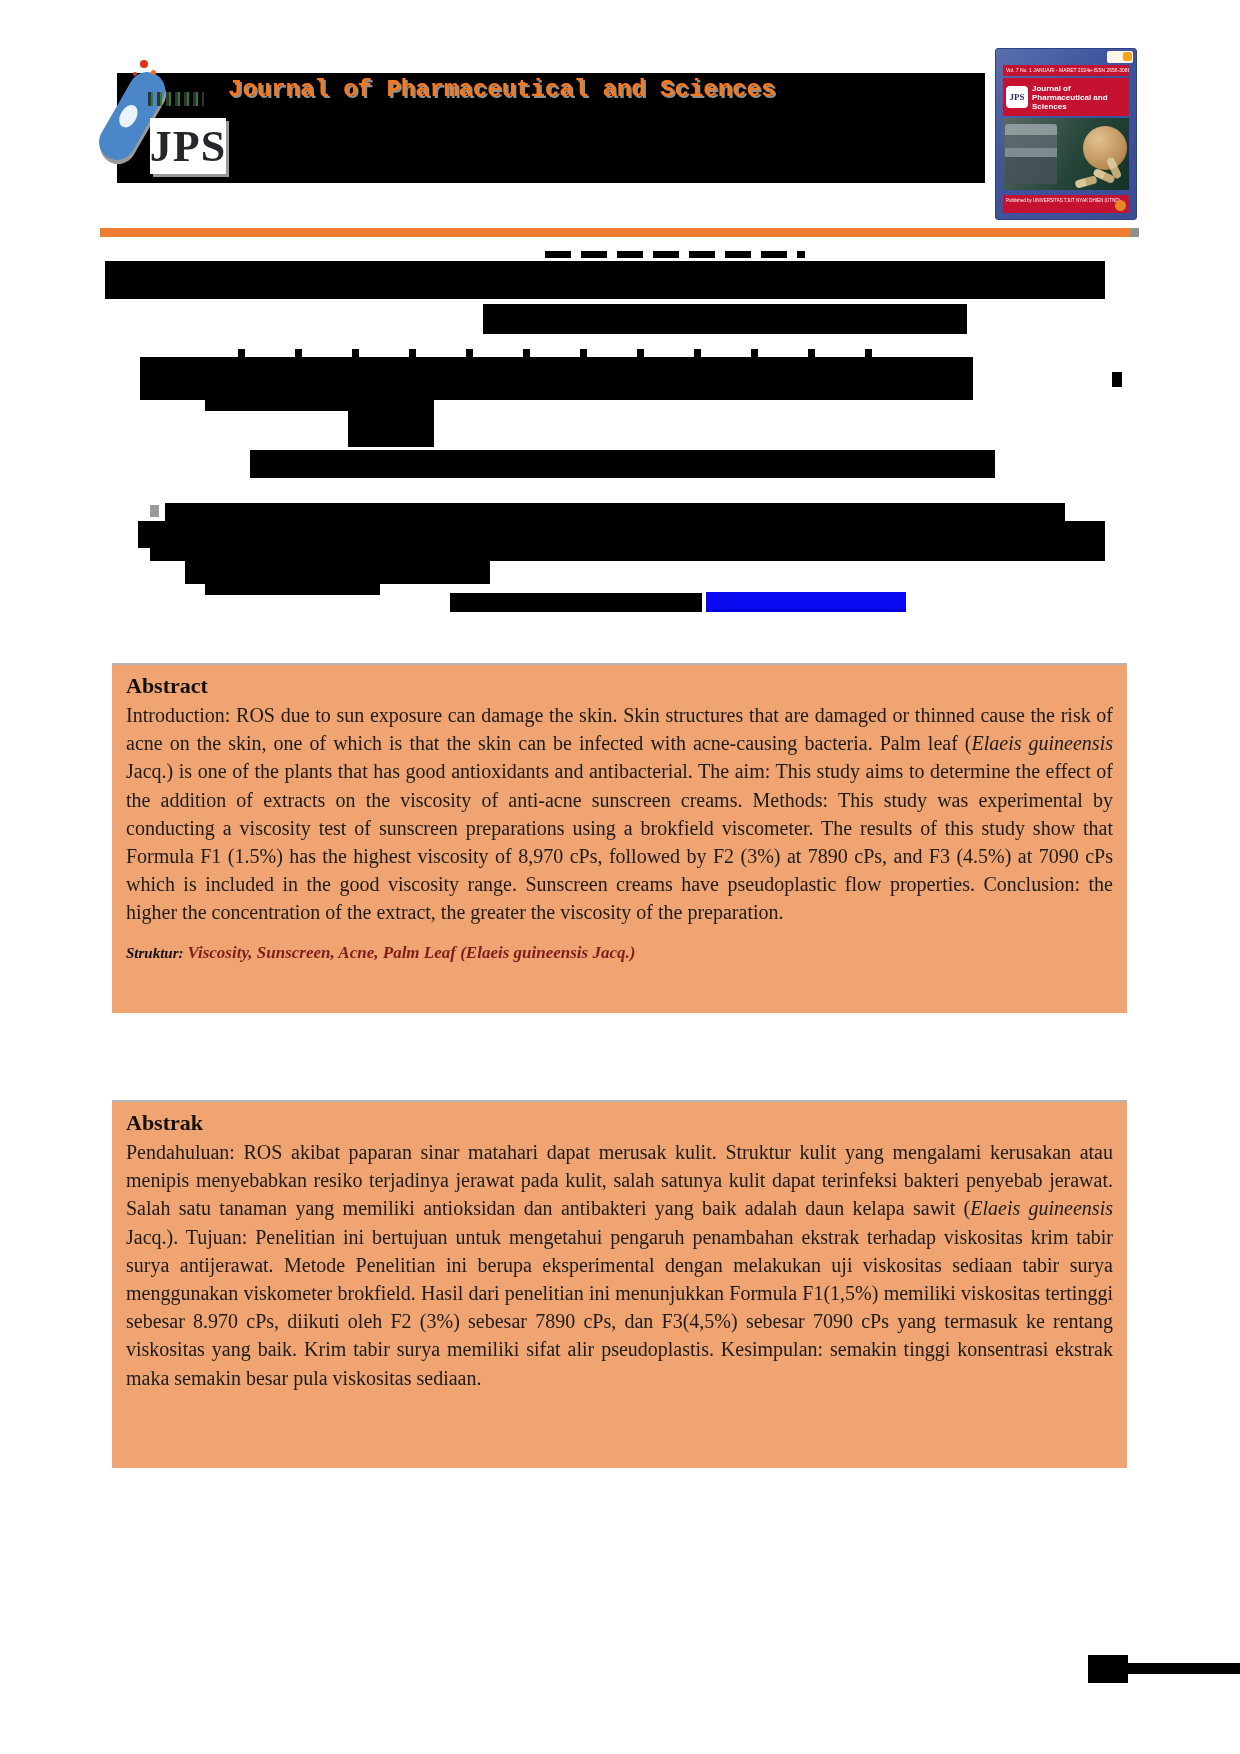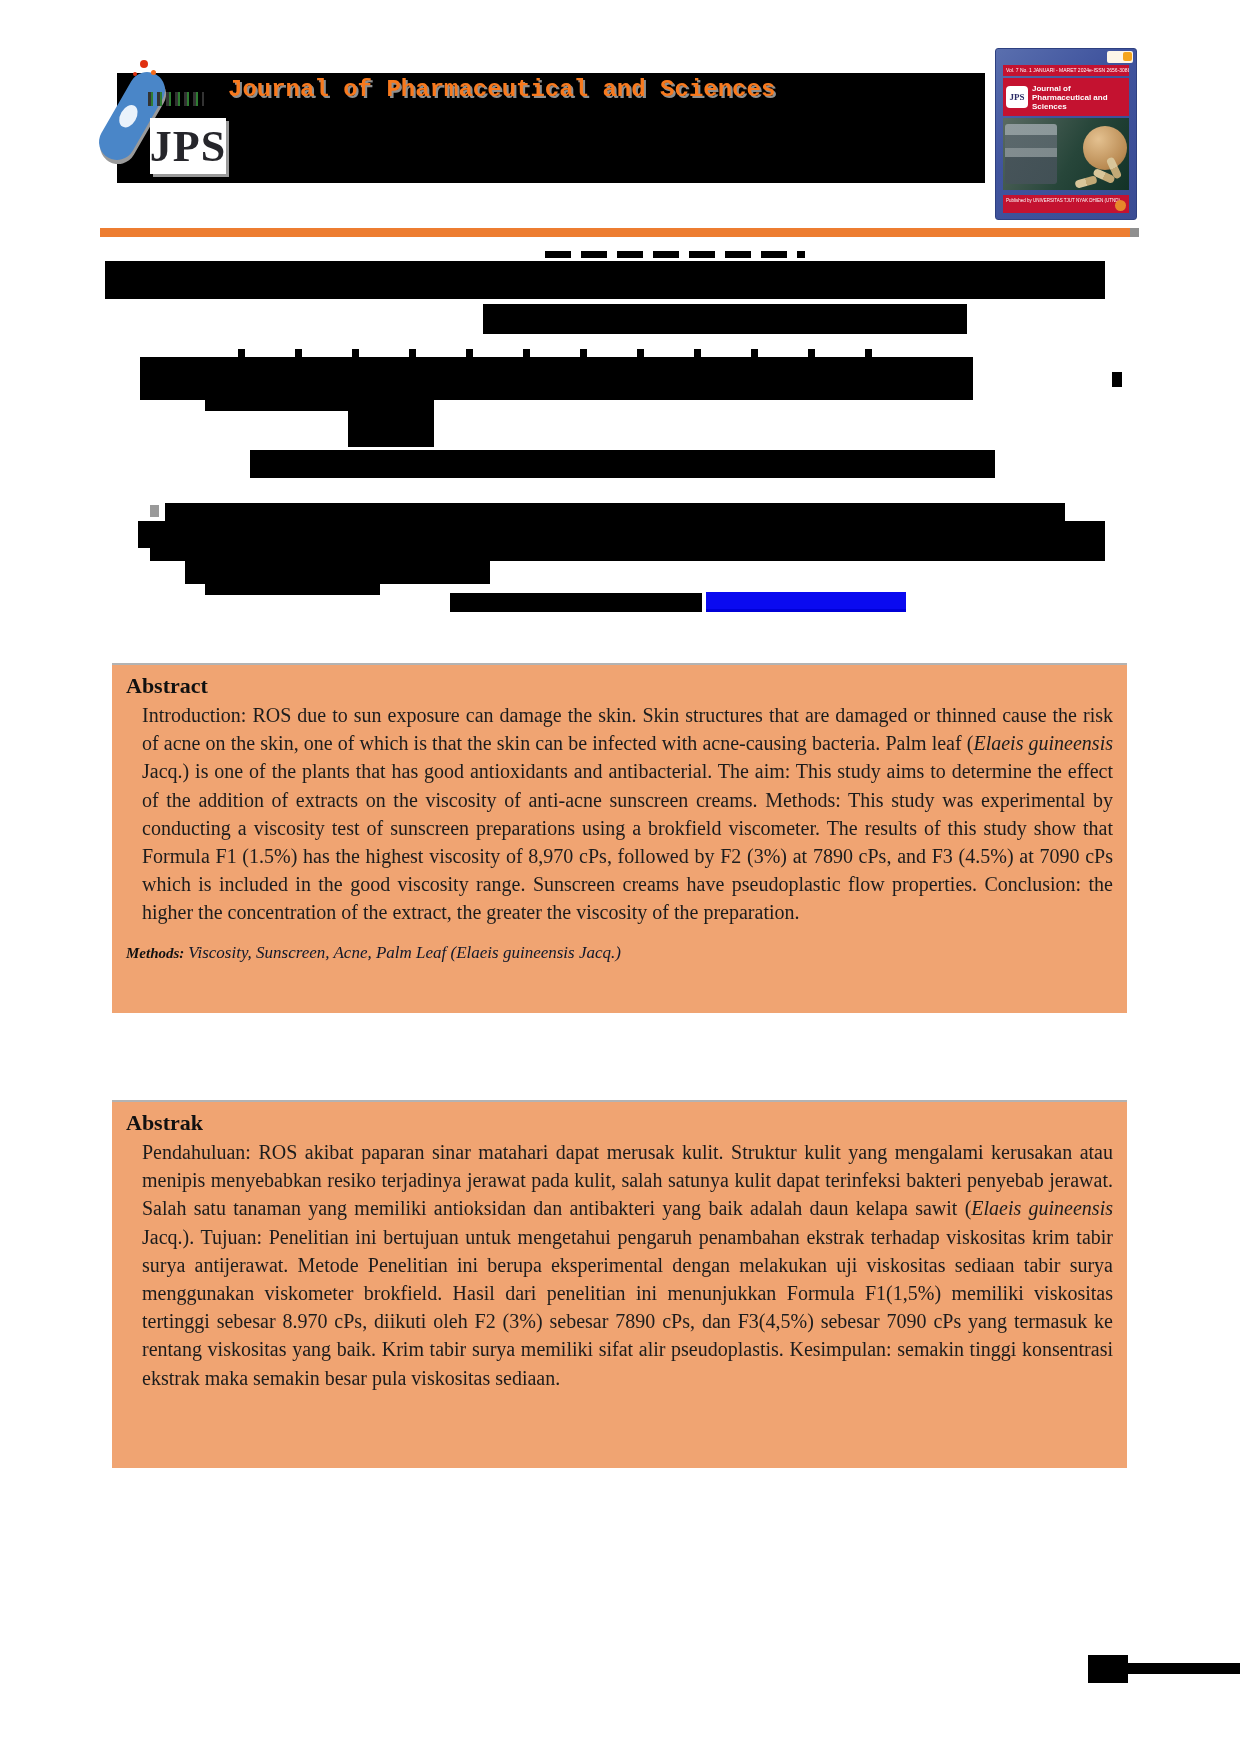--- a/index.html
+++ b/index.html
@@ -94,26 +94,26 @@
 
   
   .absbox{
     left:112px;width:1015px;background:#f0a472;border-top:2px solid #b3b3b3;
     box-sizing:border-box;padding:6px 14px 0 14px;
   }
   .absbox.en{top:663px;height:350px;}
   .absbox.id{top:1100px;height:368px;}
   .absbox h2{margin:2px 0 2px 0;font-size:22px;font-weight:bold;color:#111;font-family:"Liberation Serif", serif;}
   .absbox .body{
-    margin:2px 0 0 16px;font-size:20px;line-height:28.2px;text-align:justify;color:#1c1c1c;
+    margin:2px 0 0 0;font-size:20px;line-height:28.2px;text-align:justify;color:#1c1c1c;
   }
   .absbox .it{font-style:italic;}
   .absbox .kw{margin:16px 0 0 0;}
   .kwl{font-size:15px;font-weight:bold;font-style:italic;color:#111;}
-  .kwt{font-size:17px;font-weight:normal;font-style:italic;color:#0f172a;text-align:right;}
+  .kwt{font-size:17px;font-weight:bold;font-style:italic;color:#7f1d1d;text-align:right;}
 </style>
 </head>
 <body>
 
 <div class="page">
 
   <div class="abs banner-black"></div>
   <div class="abs journal-title">Journal of Pharmaceutical and Sciences</div>
 
   <div class="abs logo">
@@ -170,21 +170,21 @@
   <div class="abs rd r-affil-3"></div>
   <div class="abs rd r-affil-4"></div>
   <div class="abs rd r-affil-5"></div>
   <div class="abs rd r-email-label"></div>
   <div class="abs r-email-link"></div>
 
   <section class="abs absbox en">
     <h2>Abstract</h2>
     <p class="body"><span>Introduction: ROS due to sun exposure can damage the skin. Skin structures that are damaged or thinned cause the risk of acne on the skin, one of which is that the skin can be infected with acne-causing bacteria. Palm leaf (</span><span class="it">Elaeis guineensis</span><span> Jacq.) is one of the plants that has good antioxidants and antibacterial. The aim: This study aims to determine the effect of the addition of extracts on the viscosity of anti-acne sunscreen creams. Methods: This study was experimental by conducting a viscosity test of sunscreen preparations using a brokfield viscometer. The results of this study show that Formula F1 (1.5%) has the highest viscosity of 8,970 cPs, followed by F2 (3%) at 7890 cPs, and F3 (4.5%) at 7090 cPs which is included in the good viscosity range. Sunscreen creams have pseudoplastic flow properties. Conclusion: the higher the concentration of the extract, the greater the viscosity of the preparation.</span></p>
     <p class="kw">
-      <span class="kwl">Methods:</span>
+      <span class="kwl">Struktur:</span>
       <span class="kwt">Viscosity, Sunscreen, Acne, Palm Leaf (Elaeis guineensis Jacq.)</span>
     </p>
   </section>
 
   <section class="abs absbox id">
     <h2>Abstrak</h2>
     <p class="body"><span>Pendahuluan: ROS akibat paparan sinar matahari dapat merusak kulit. Struktur kulit yang mengalami kerusakan atau menipis menyebabkan resiko terjadinya jerawat pada kulit, salah satunya kulit dapat terinfeksi bakteri penyebab jerawat. Salah satu tanaman yang memiliki antioksidan dan antibakteri yang baik adalah daun kelapa sawit (</span><span class="it">Elaeis guineensis</span><span> Jacq.). Tujuan: Penelitian ini bertujuan untuk mengetahui pengaruh penambahan ekstrak terhadap viskositas krim tabir surya antijerawat. Metode Penelitian ini berupa eksperimental dengan melakukan uji viskositas sediaan tabir surya menggunakan viskometer brokfield. Hasil dari penelitian ini menunjukkan Formula F1(1,5%) memiliki viskositas tertinggi sebesar 8.970 cPs, diikuti oleh F2 (3%) sebesar 7890 cPs, dan F3(4,5%) sebesar 7090 cPs yang termasuk ke rentang viskositas yang baik. Krim tabir surya memiliki sifat alir pseudoplastis. Kesimpulan: semakin tinggi konsentrasi ekstrak maka semakin besar pula viskositas sediaan.</span></p>
   </section>
 
   <div class="abs rd r-footer-sq"></div>

